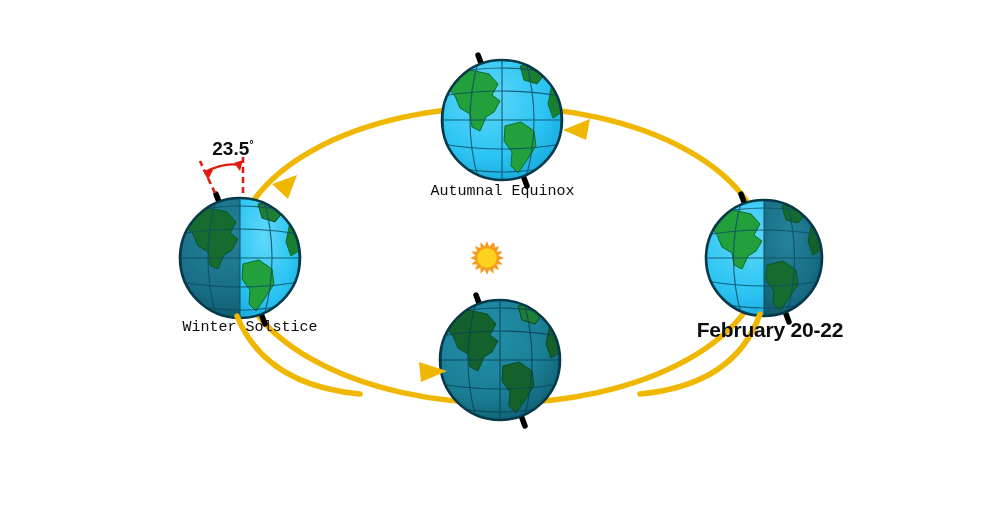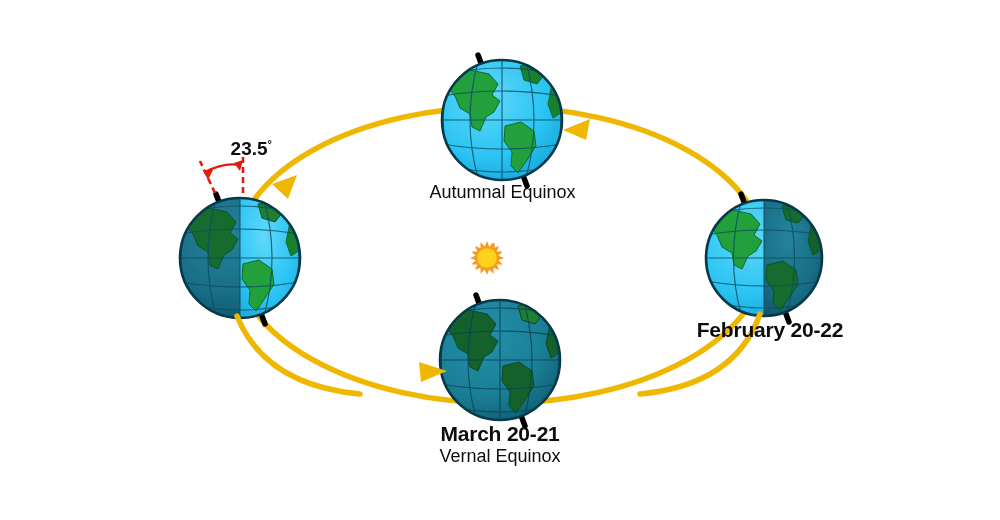--- a/index.html
+++ b/index.html
@@ -7,28 +7,28 @@
   body{
     width:1000px;height:520px;background:#ffffff;overflow:hidden;
     font-family:"Liberation Sans", sans-serif;
     position:relative;
   }
   #stage{position:absolute;left:0;top:0;width:1000px;height:520px;}
   svg#scene{position:absolute;left:0;top:0;width:1000px;height:520px;display:block;}
 
   .lbl{position:absolute;text-align:center;white-space:nowrap;color:#0d0d0d;}
   .lbl .d{font-size:21px;font-weight:bold;letter-spacing:-0.2px;line-height:24px;}
-  .lbl .e{font-size:18px;font-weight:normal;line-height:20px;}
+  .lbl .e{font-size:15px;font-weight:normal;line-height:20px;font-family:Liberation Mono, monospace;}
 
   #lbl-sep{left:330px;top:182px;width:345px;}
   #lbl-jun{left:630px;top:318px;width:280px;}
   #lbl-mar{left:355px;top:422px;width:290px;}
   #lbl-dec{left:100px;top:318px;width:300px;}
 
-  #tilt-label{position:absolute;left:182px;top:138px;width:90px;text-align:right;
+  #tilt-label{position:absolute;left:188px;top:138px;width:90px;text-align:center;
     font-size:19px;font-weight:bold;color:#0d0d0d;white-space:nowrap;}
   #tilt-label .deg{font-size:11px;vertical-align:super;font-weight:bold;}
 </style>
 </head>
 <body>
 
 <div id="stage">
 
   <svg id="scene" viewBox="0 0 1000 520">
     <defs>
@@ -223,25 +223,22 @@
   </svg>
 
   <div class="lbl" id="lbl-sep">
     <div class="e">Autumnal Equinox</div>
   </div>
 
   <div class="lbl" id="lbl-jun">
     <div class="d">February 20-22</div>
   </div>
 
-  <div class="lbl" id="lbl-mar">
-    <div class="d">March 20-21</div>
-    <div class="e">Vernal Equinox</div>
-  </div>
 
   <div class="lbl" id="lbl-dec">
+    <div class="e">Winter Solstice</div>
   </div>
 
   <div id="tilt-label">
     <span>23.5</span><span class="deg">°</span>
   </div>
 
 </div>
 
 </body></html>

